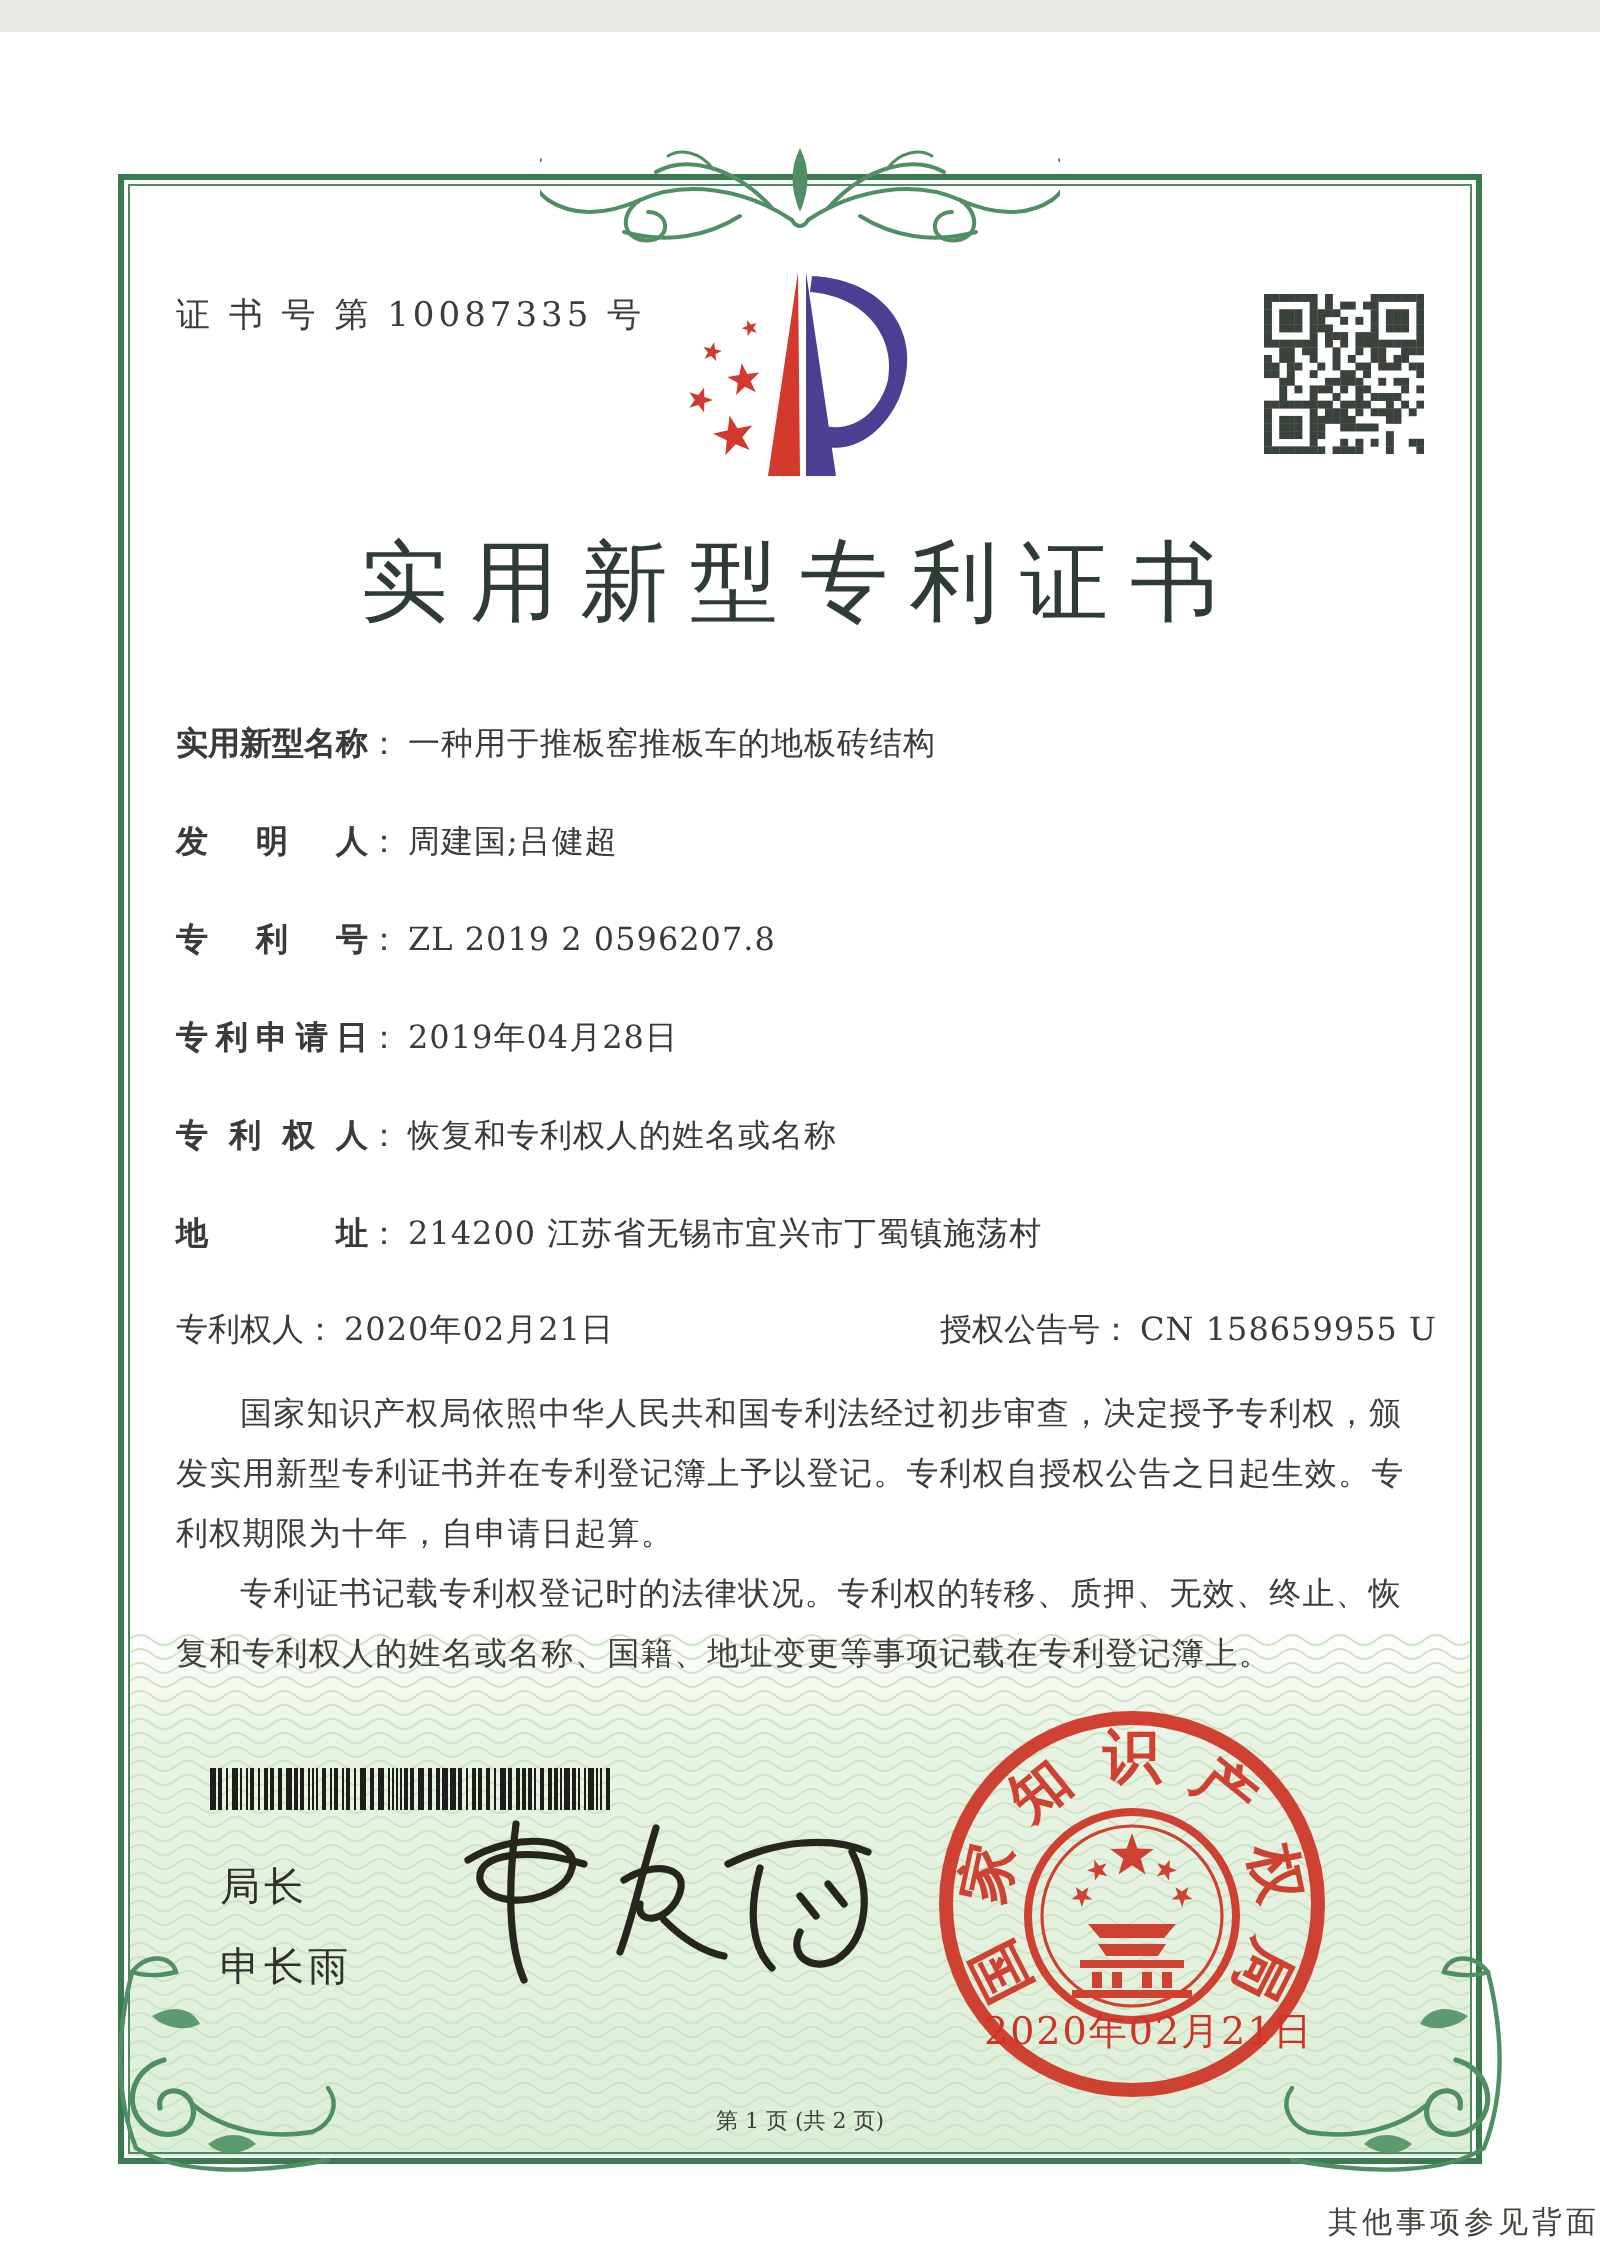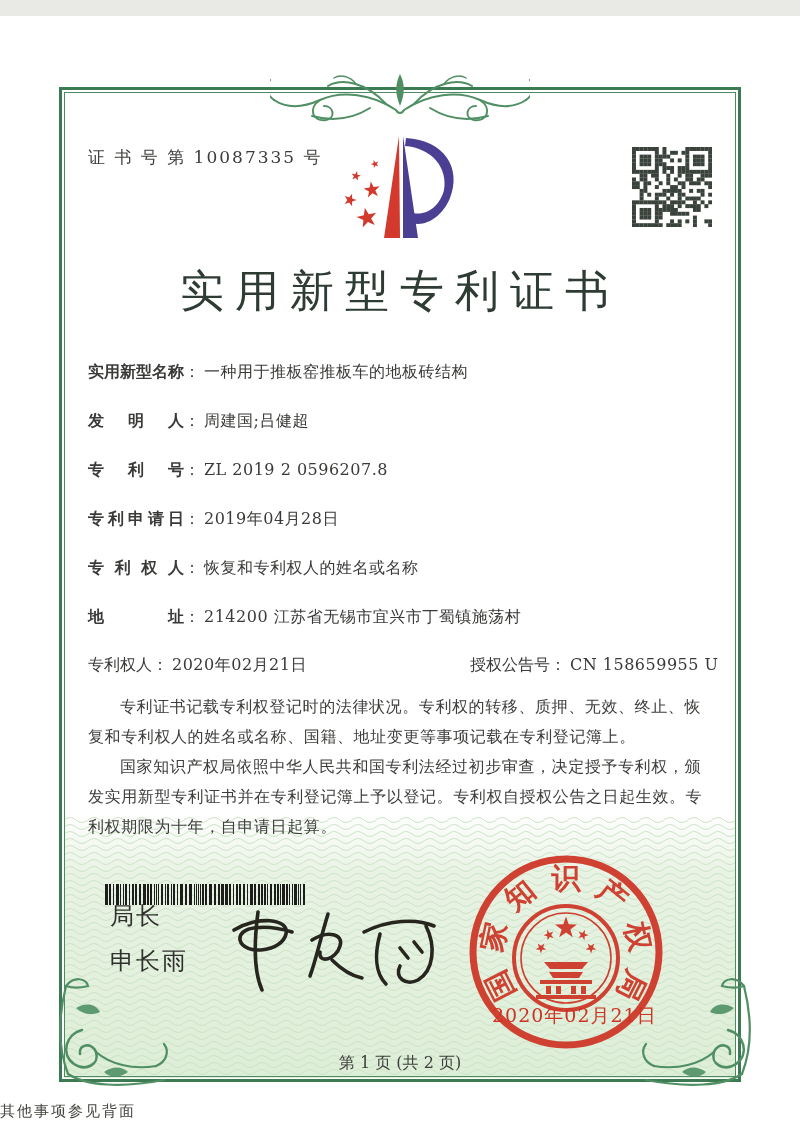--- a/index.html
+++ b/index.html
@@ -48,29 +48,29 @@
 
   .grant-row{ position:absolute; left:88px; top:639px; width:624px; height:21px; font-size:16px; white-space:nowrap; z-index:2;}
   .grant-right{ position:absolute; left:382px; top:0; }
 
   .paragraphs{ position:absolute; left:88px; top:676px; width:626px; font-size:16px;
     line-height:30px; letter-spacing:0.6px; color:#3d3d3b; z-index:2; }
   .paragraphs p{ text-indent:2em; }
 
   .barcode{ position:absolute; left:105px; top:868px; z-index:2; }
 
-  .signer{ position:absolute; left:110px; top:884px; font-size:24px; color:#30302e; z-index:2; }
+  .signer{ position:absolute; left:110px; top:914px; font-size:20px; color:#30302e; z-index:2; }
   .signer div{ margin-bottom:13px; letter-spacing:2px; }
   .signature{ position:absolute; left:212px; top:882px; z-index:2; }
 
   .seal{ position:absolute; left:466px; top:836px; z-index:3; opacity:0.93; }
   .seal-date{ position:absolute; left:492px; top:987px; font-size:19px; color:#ce3425; letter-spacing:1px; z-index:4; }
 
-  .page-indicator{ position:absolute; left:0; top:1037px; width:100%; text-align:center; font-size:16px; color:#3d3d3b; z-index:2; }
-  .back-note{ position:absolute; left:0; top:1086px; width:100%; text-align:left; font-size:15px; color:#44443f; letter-spacing:2px; z-index:2; }
+  .page-indicator{ position:absolute; left:0; top:1037px; width:100%; text-align:center; font-size:11px; color:#3d3d3b; z-index:2; }
+  .back-note{ position:absolute; left:0; top:1086px; width:100%; text-align:right; font-size:15px; color:#44443f; letter-spacing:2px; z-index:2; }
 </style>
 </head>
 <body>
 
 <div class="page">
 
   <svg width="0" height="0" style="position:absolute" aria-hidden="true">
     <defs>
       <path id="star5" d="M0,-10 L2.35,-3.24 L9.51,-3.09 L3.8,1.24 L5.88,8.09 L0,4 L-5.88,8.09 L-3.8,1.24 L-9.51,-3.09 L-2.35,-3.24 Z"></path>
       <g id="curlhalf" fill="none" stroke="#4f8f63" stroke-width="2" stroke-linecap="round">
@@ -443,22 +443,22 @@
   </div>
 
   <div class="grant-row">
     <span>专利权人</span><span>：</span><span class="f-value">2020年02月21日</span>
     <span class="grant-right">
       <span>授权公告号</span><span>：</span><span class="f-value">CN 158659955 U</span>
     </span>
   </div>
 
   <div class="paragraphs">
+    <p>国家知识产权局依照中华人民共和国专利法经过初步审查，决定授予专利权，颁发实用新型专利证书并在专利登记簿上予以登记。专利权自授权公告之日起生效。专利权期限为十年，自申请日起算。</p>
     <p>专利证书记载专利权登记时的法律状况。专利权的转移、质押、无效、终止、恢复和专利权人的姓名或名称、国籍、地址变更等事项记载在专利登记簿上。</p>
-    <p>国家知识产权局依照中华人民共和国专利法经过初步审查，决定授予专利权，颁发实用新型专利证书并在专利登记簿上予以登记。专利权自授权公告之日起生效。专利权期限为十年，自申请日起算。</p>
   </div>
 
   <svg id="barcode" class="barcode" width="206" height="21" viewBox="0 0 206 21">
       <rect x="0" y="0" width="3" height="21" fill="#1d1d1b"></rect>
       <rect x="4" y="0" width="2" height="21" fill="#1d1d1b"></rect>
       <rect x="8" y="0" width="1" height="21" fill="#1d1d1b"></rect>
       <rect x="11" y="0" width="3" height="21" fill="#1d1d1b"></rect>
       <rect x="15" y="0" width="1" height="21" fill="#1d1d1b"></rect>
       <rect x="18" y="0" width="1" height="21" fill="#1d1d1b"></rect>
       <rect x="20" y="0" width="2" height="21" fill="#1d1d1b"></rect>

